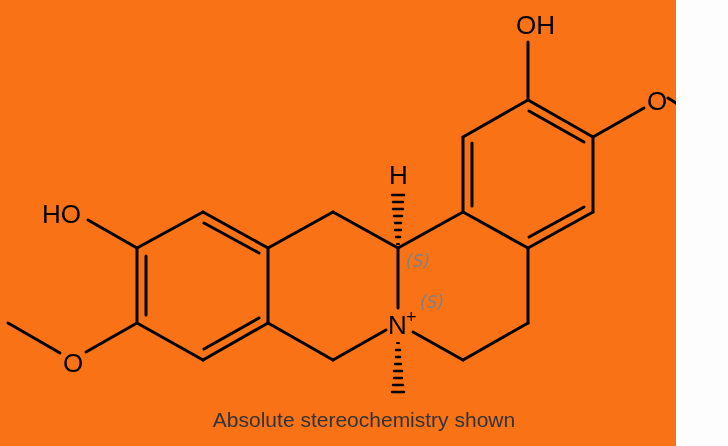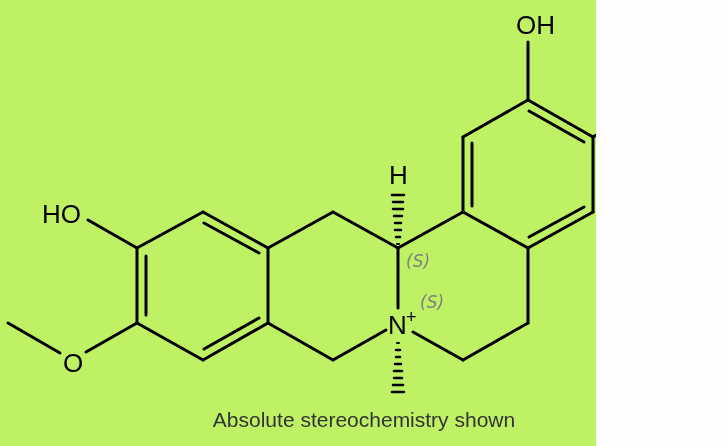--- a/index.html
+++ b/index.html
@@ -1,16 +1,16 @@
 <!DOCTYPE html>
 <html><head>
 <meta charset="utf-8">
 <style>
   html, body { margin: 0; padding: 0; background: #fdfdfd; }
-  #canvas { position: relative; width: 596px; height: 446px; overflow: hidden; background: #bef264; }
+  #canvas { position: relative; width: 676px; height: 446px; overflow: hidden; background: #f97316; }
   svg { position: absolute; left: 0; top: 0; }
   .bond { stroke: #000; stroke-width: 3; stroke-linecap: round; fill: none; }
   .atom { font-family: "Liberation Sans", sans-serif; font-size: 26px; fill: #000; }
   .charge { font-family: "Liberation Sans", sans-serif; font-size: 18px; fill: #000; }
   .stereo { font-family: "DejaVu Sans", sans-serif; font-size: 17px; font-style: italic; fill: #808080; }
   .caption { position: absolute; left: 0; top: 408px; width: 728px; text-align: center;
              font-family: Liberation Sans, sans-serif; font-size: 21px; color: #333; }
 </style>
 </head>
 <body>

